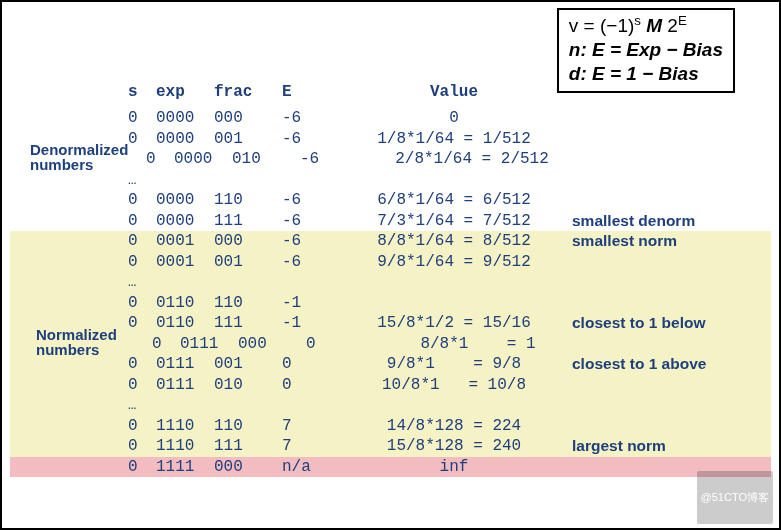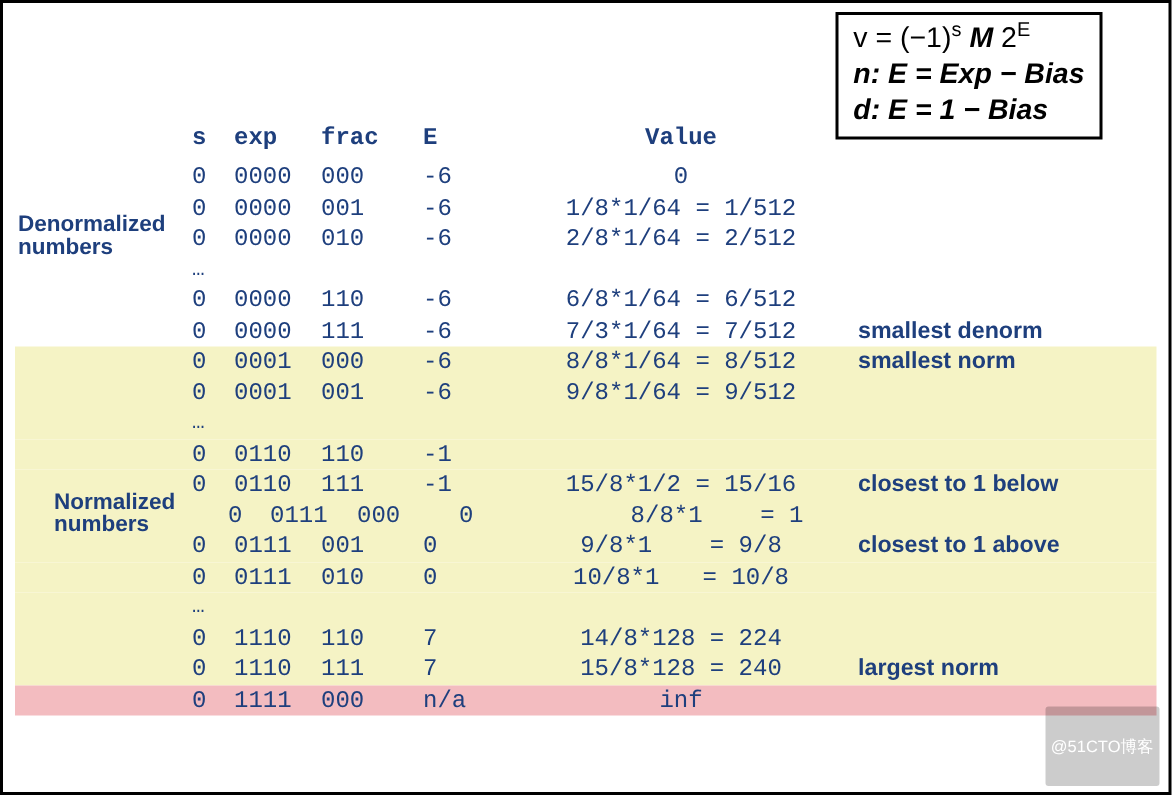--- a/index.html
+++ b/index.html
@@ -122,21 +122,21 @@
       </div>
       <div class="row">
         <div class="sidecol"></div>
         <div class="mono c-s">0</div>
         <div class="mono c-exp">0000</div>
         <div class="mono c-frac">001</div>
         <div class="mono c-E">-6</div>
         <div class="mono c-val">1/8*1/64 = 1/512</div>
       </div>
       <div class="row" style="height: 20.5px;">
-        <div class="sidecol" style="transform: translateY(-2px);">Denormalized<br>numbers</div>
+        <div class="sidecol" style="transform: translateY(-2px); margin-left: 18px;">Denormalized<br>numbers</div>
         <div class="mono c-s">0</div>
         <div class="mono c-exp">0000</div>
         <div class="mono c-frac">010</div>
         <div class="mono c-E">-6</div>
         <div class="mono c-val">2/8*1/64 = 2/512</div>
         <div class="c-note"></div>
       </div>
       <div class="row">
         <div class="sidecol"></div>
         <div class="mono ellips" style="width: 28px;">…</div>

